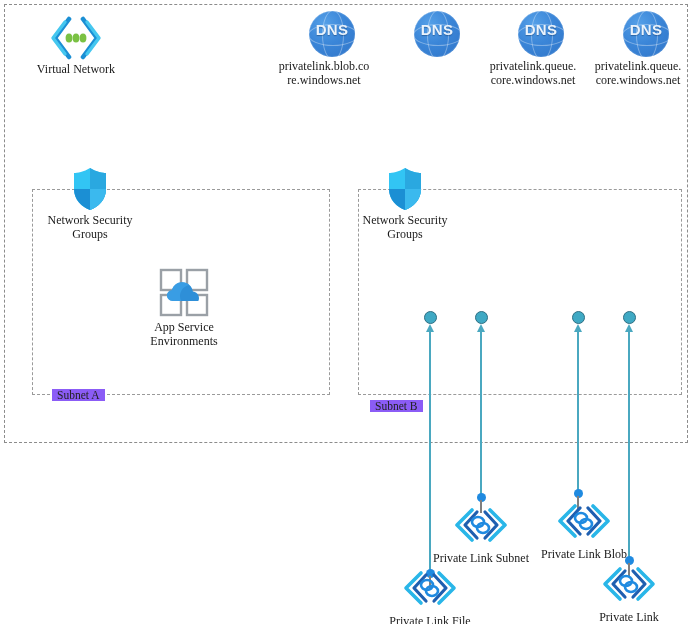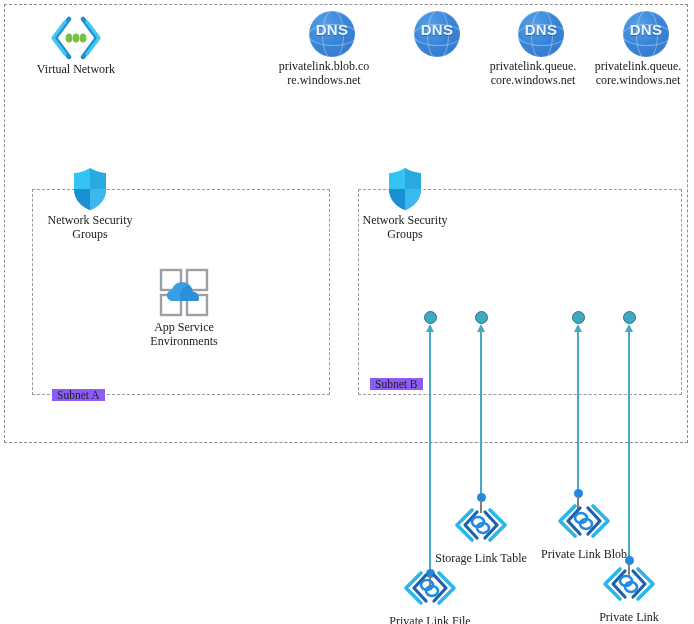--- a/index.html
+++ b/index.html
@@ -116,21 +116,21 @@
 <body>
 
 <div class="canvas">
 
   <div class="abs vnet-box"></div>
 
   <div class="abs subnet-box" id="subnet-a-box"></div>
   <div class="abs subnet-box" id="subnet-b-box"></div>
 
   <div class="abs subnet-label" style="left:52px;top:389px;">Subnet A</div>
-  <div class="abs subnet-label" style="left:370px;top:378px;">Subnet B</div>
+  <div class="abs subnet-label" style="left:370px;top:400px;">Subnet B</div>
 
   <div class="abs node" style="left:28px;top:16px;width:96px;">
     <div class="vnet-icon">
       <svg width="56" height="44" viewBox="0 0 56 44">
         <path d="M21 3 L7 22 L21 41" fill="none" stroke="#1b8fd4" stroke-width="4.6" stroke-linecap="round" stroke-linejoin="round"></path>
         <path d="M17 6 L5 22 L17 38" fill="none" stroke="#45c7ef" stroke-width="3.4" stroke-linecap="round" stroke-linejoin="round"></path>
         <path d="M35 3 L49 22 L35 41" fill="none" stroke="#1b8fd4" stroke-width="4.6" stroke-linecap="round" stroke-linejoin="round"></path>
         <path d="M39 6 L51 22 L39 38" fill="none" stroke="#45c7ef" stroke-width="3.4" stroke-linecap="round" stroke-linejoin="round"></path>
         <ellipse cx="21" cy="22" rx="3.4" ry="4.6" fill="#7ac143"></ellipse>
         <ellipse cx="28" cy="22" rx="3.4" ry="4.6" fill="#7ac143"></ellipse>
@@ -253,21 +253,21 @@
     <div class="plink">
       <svg width="58" height="40" viewBox="0 0 58 40">
         <path d="M20 5 L5 20 L20 35" fill="none" stroke="#29b6e8" stroke-width="3.6" stroke-linecap="round" stroke-linejoin="round"></path>
         <path d="M38 5 L53 20 L38 35" fill="none" stroke="#29b6e8" stroke-width="3.6" stroke-linecap="round" stroke-linejoin="round"></path>
         <path d="M25 7 L13 20 L25 33" fill="none" stroke="#1f5fb0" stroke-width="3.2" stroke-linecap="round" stroke-linejoin="round"></path>
         <path d="M33 7 L45 20 L33 33" fill="none" stroke="#1f5fb0" stroke-width="3.2" stroke-linecap="round" stroke-linejoin="round"></path>
         <ellipse cx="26" cy="17" rx="6" ry="5" fill="none" stroke="#1f8ae0" stroke-width="2.6"></ellipse>
         <ellipse cx="31" cy="23" rx="6" ry="5" fill="none" stroke="#1f8ae0" stroke-width="2.6"></ellipse>
       </svg>
     </div>
-    <div class="cap cap-narrow">Storage Link Table</div>
+    <div class="cap cap-narrow">Private Link Subnet</div>
   </div>
 
   <div class="abs node" style="left:536px;top:501px;width:96px;">
     <div class="plink">
       <svg width="58" height="40" viewBox="0 0 58 40">
         <path d="M20 5 L5 20 L20 35" fill="none" stroke="#29b6e8" stroke-width="3.6" stroke-linecap="round" stroke-linejoin="round"></path>
         <path d="M38 5 L53 20 L38 35" fill="none" stroke="#29b6e8" stroke-width="3.6" stroke-linecap="round" stroke-linejoin="round"></path>
         <path d="M25 7 L13 20 L25 33" fill="none" stroke="#1f5fb0" stroke-width="3.2" stroke-linecap="round" stroke-linejoin="round"></path>
         <path d="M33 7 L45 20 L33 33" fill="none" stroke="#1f5fb0" stroke-width="3.2" stroke-linecap="round" stroke-linejoin="round"></path>
         <ellipse cx="26" cy="17" rx="6" ry="5" fill="none" stroke="#1f8ae0" stroke-width="2.6"></ellipse>

